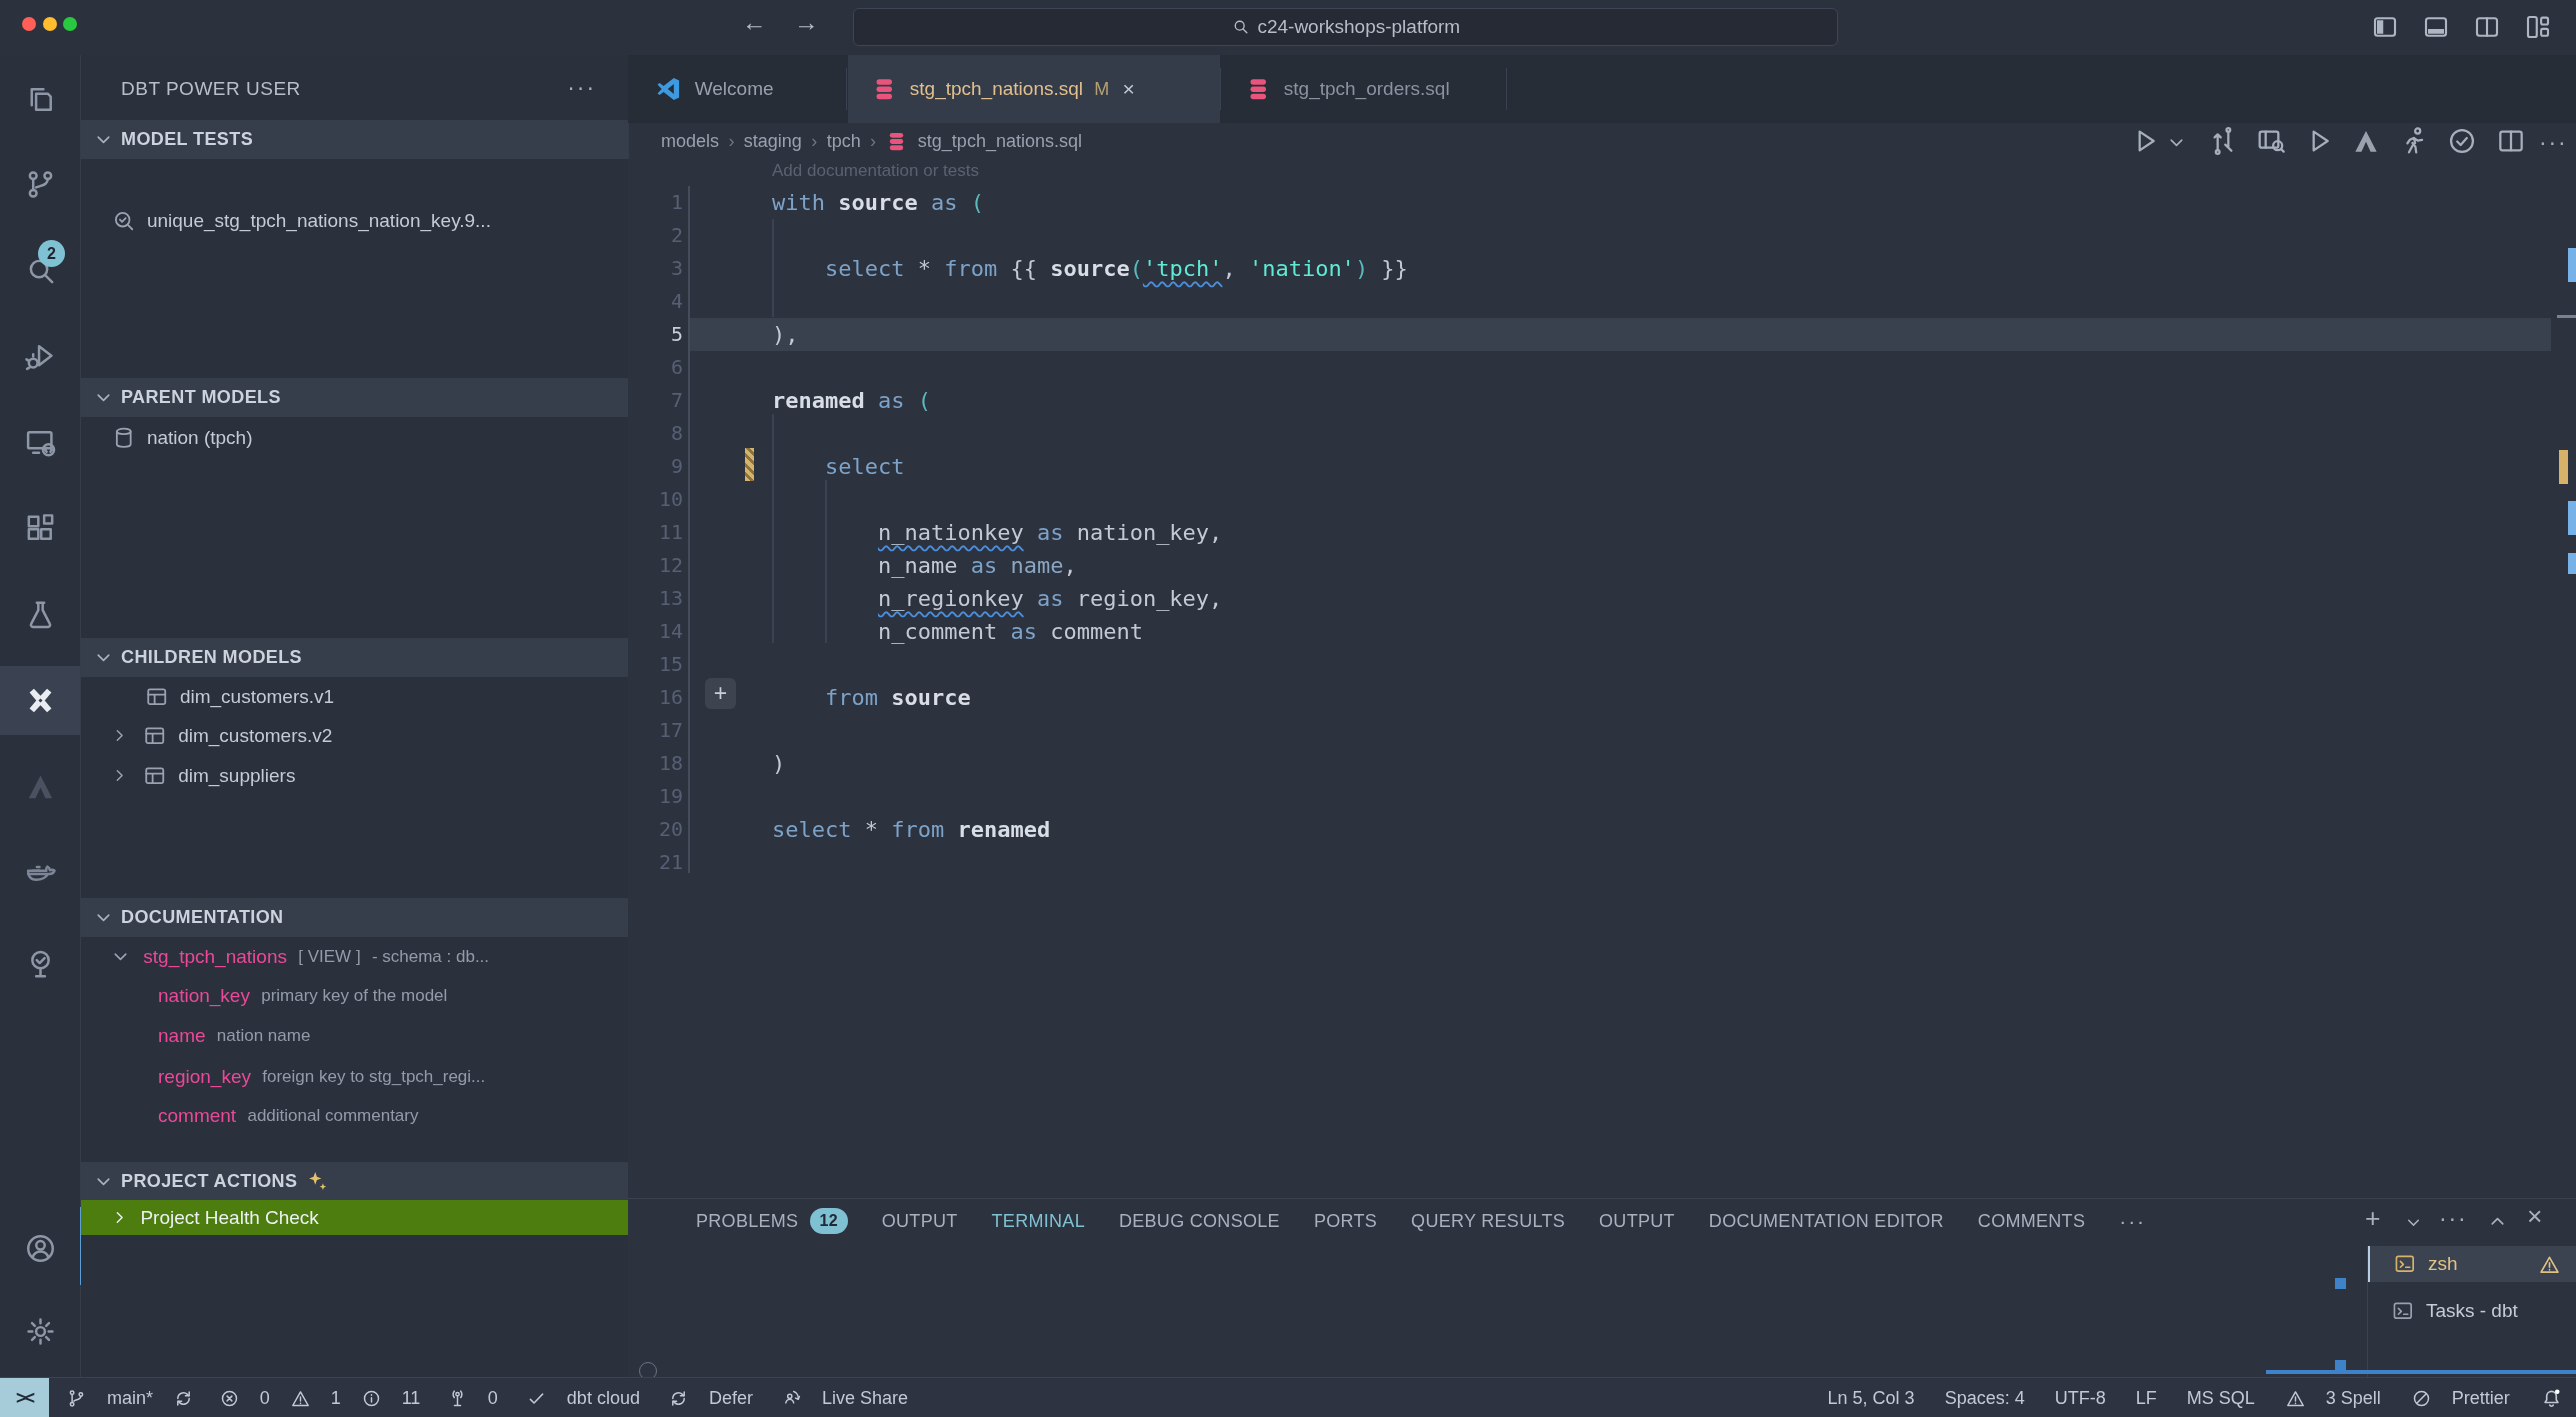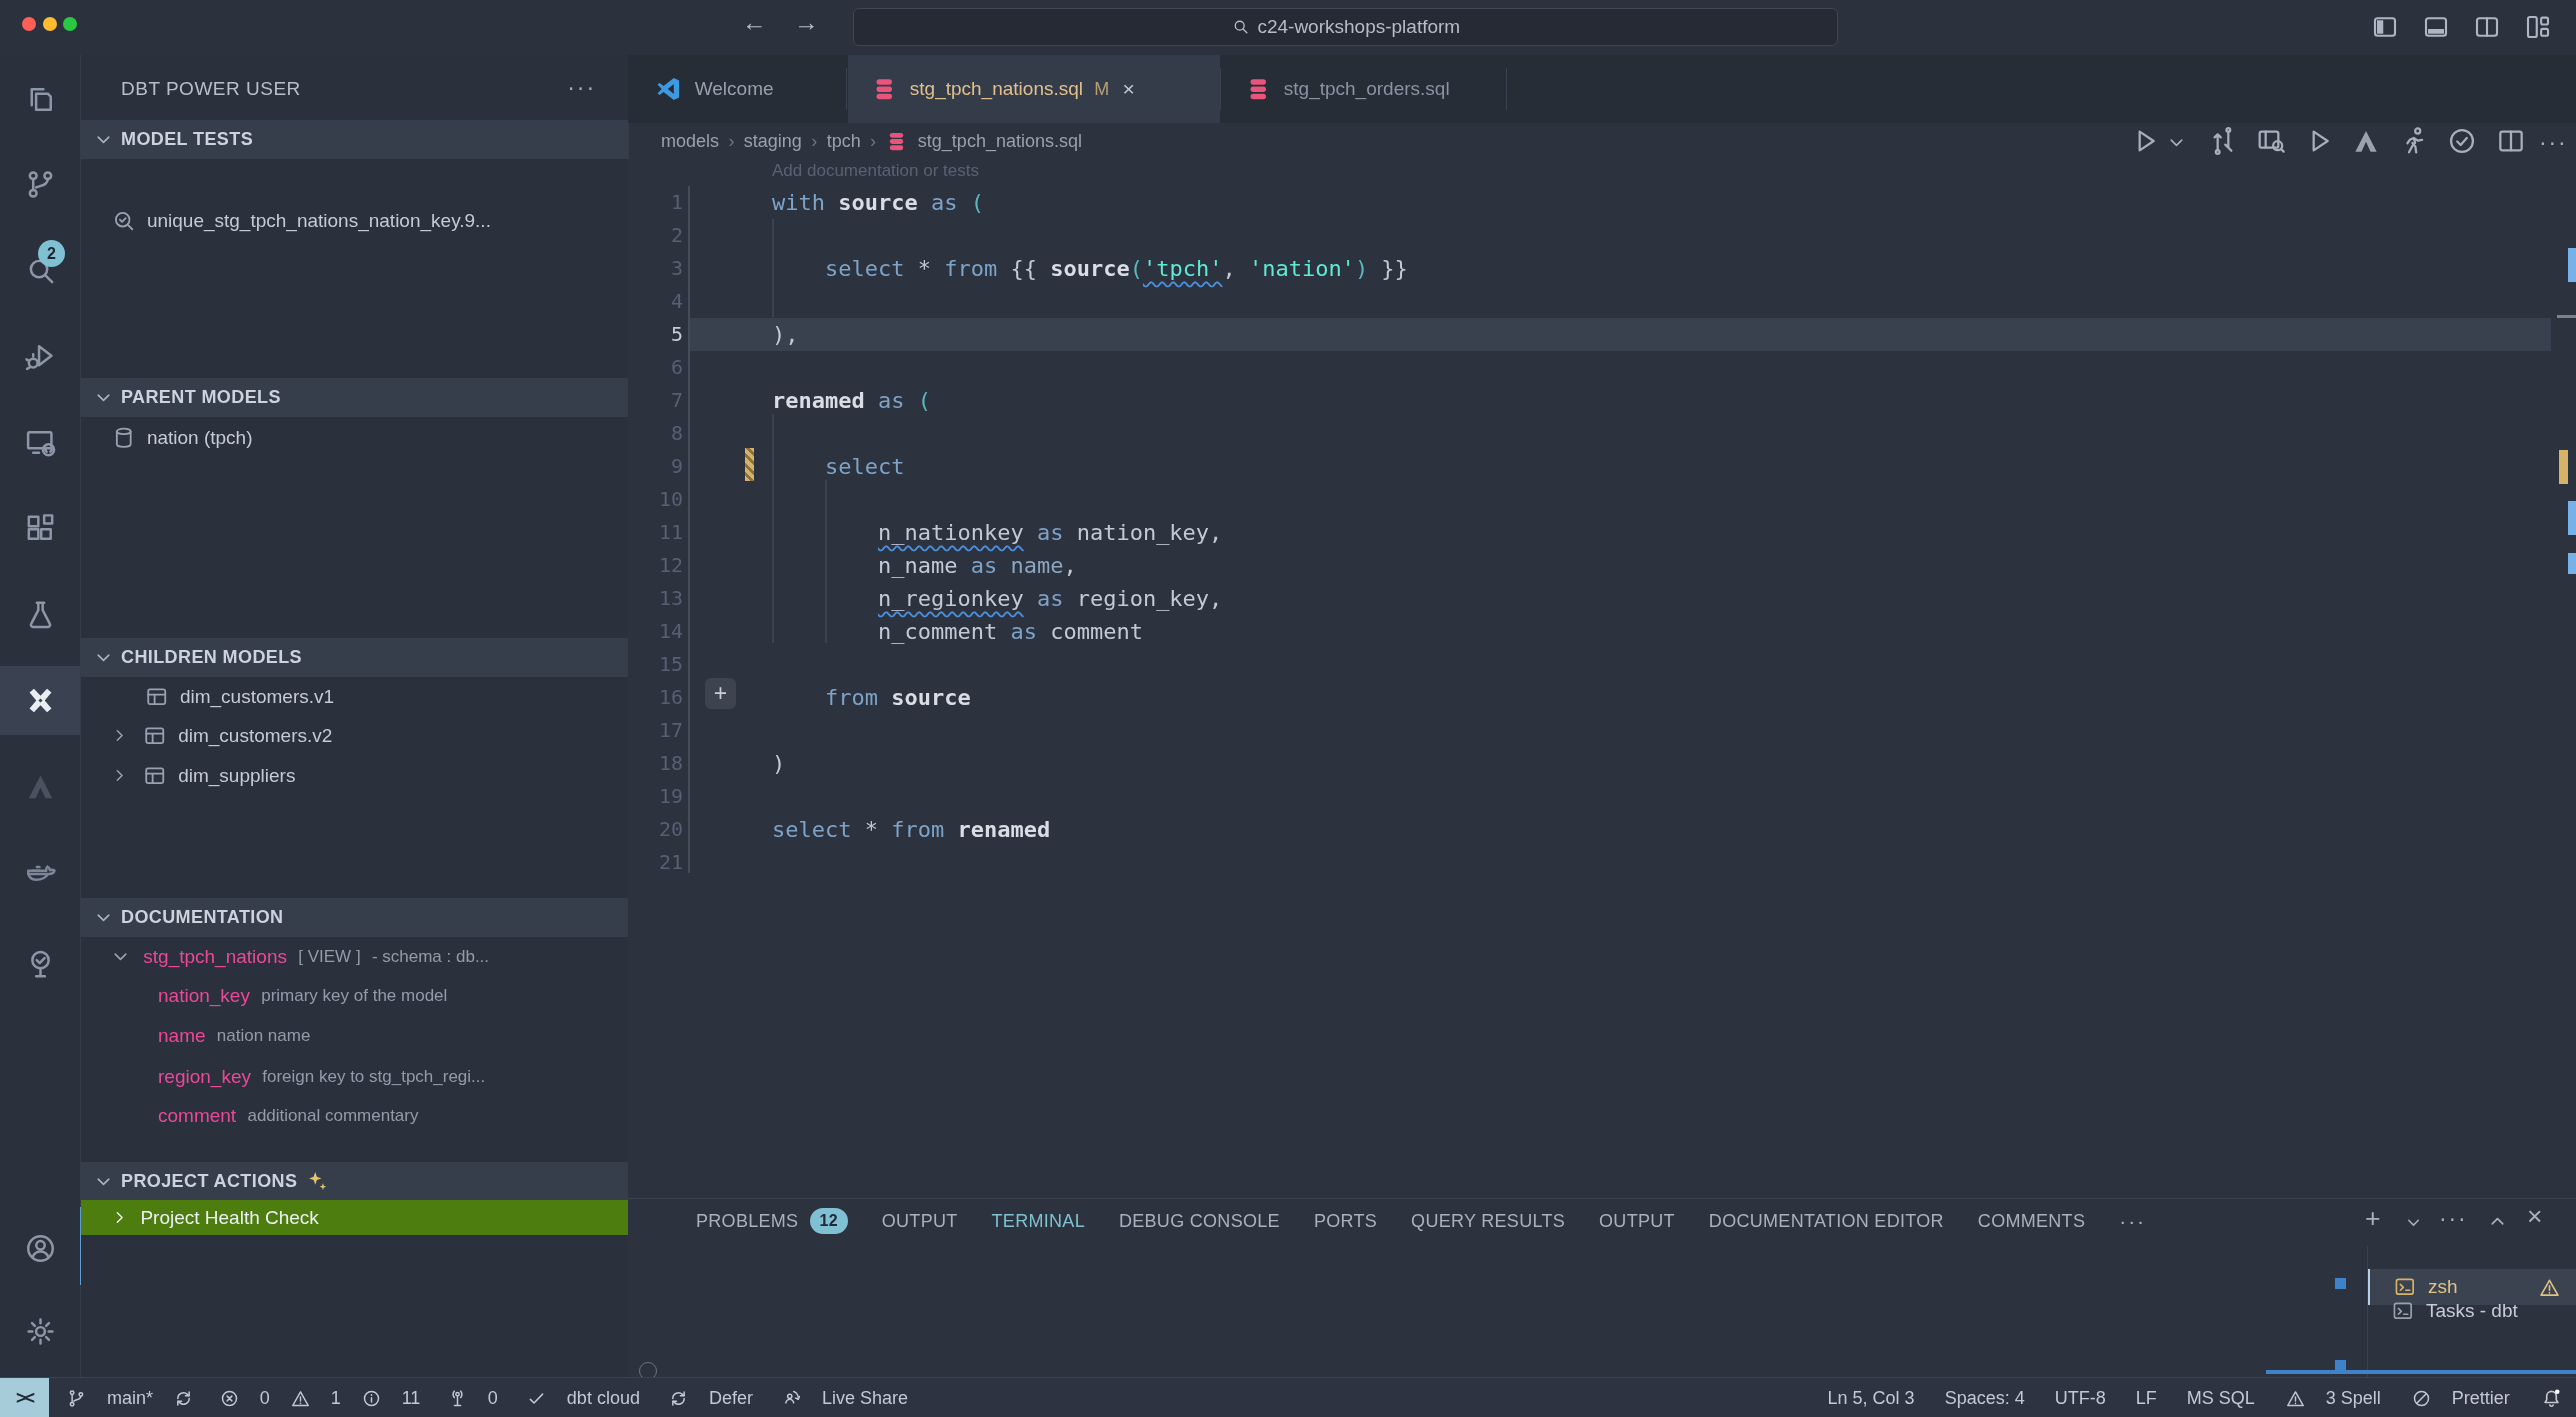--- a/index.html
+++ b/index.html
@@ -679,21 +679,21 @@
       <div class="row" style="height:30px">
         <span class="t-path">fishtown/coalesce-24/c24-workshops-platform</span><span class="t-b"> on </span><span class="tofu"></span><span class="t-pink">main</span><span class="t-pink"> * </span><span class="t-b">with </span><svg class="ic" style="width:23px;height:23px;color:#9dbf4e;margin:0 3.8px" viewBox="0 0 24 24" width="23" height="23">
             <use href="#i-snake"></use>
           </svg><span class="t-env"> (dbt_cloud_cli)</span>
       </div>
       
     </div>
     <div class="abs" style="left:11.3px;top:163px;width:16px;height:16px;border:1.9px solid #6b7383;border-radius:50%"></div>
 
     <div id="termlist">
-      <div class="trow" style="top:23px;background:#3b4250;border-left:2.8px solid #b9cfe8;box-sizing:border-box">
+      <div class="trow" style="top:0;background:#3b4250;border-left:2.8px solid #b9cfe8;box-sizing:border-box">
         <svg class="ic tic" style="color:#d7b36a" viewBox="0 0 25 25" width="23.6" height="23.6">
             <use href="#i-term"></use>
           </svg>
         <span style="color:#e0c285;margin-left:11.3px">zsh</span>
         <svg class="ic" style="width:23px;height:23px;color:#e0c285;margin-left:auto;margin-right:15px" viewBox="0 0 24 24" width="23" height="23">
             <use href="#i-warn"></use>
           </svg>
       </div>
       <div class="trow" style="top:47px">
         <svg class="ic tic" style="color:#98a1b0" viewBox="0 0 25 25" width="23.6" height="23.6">

